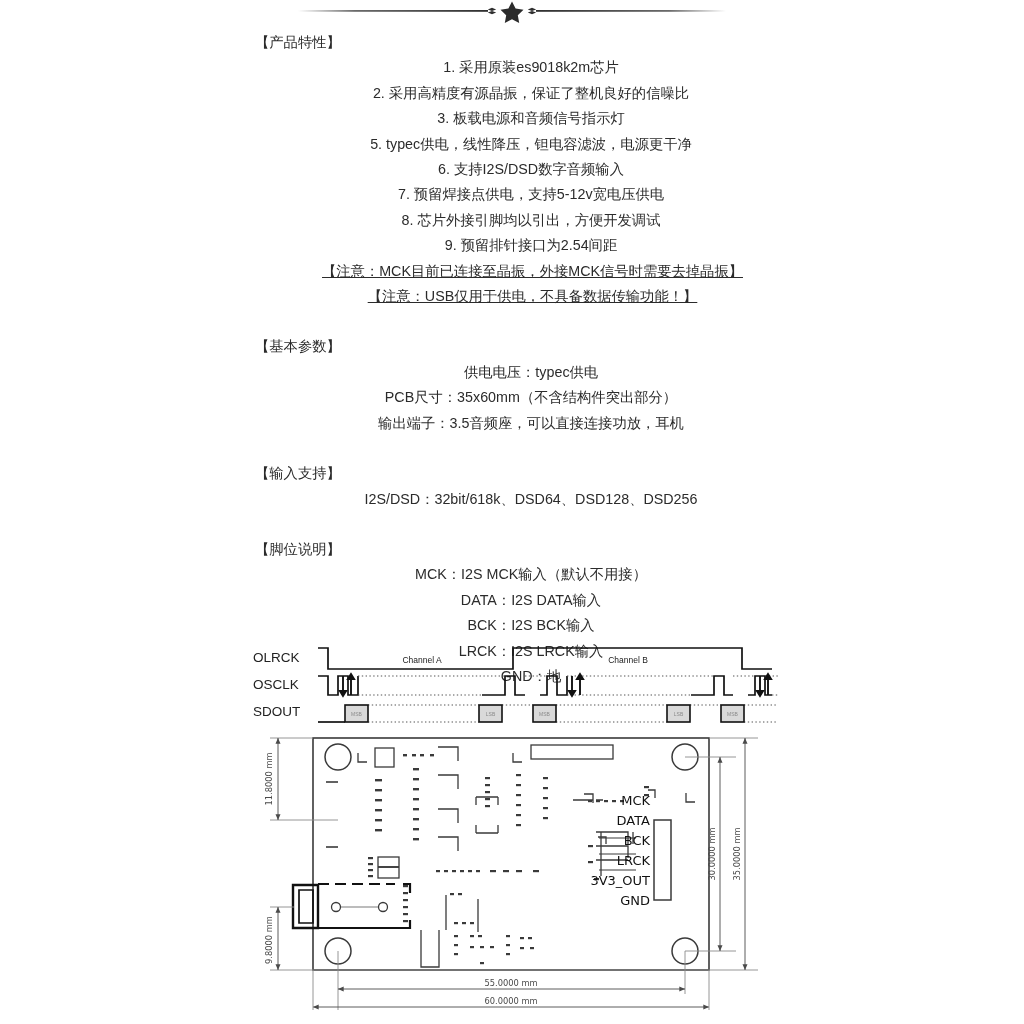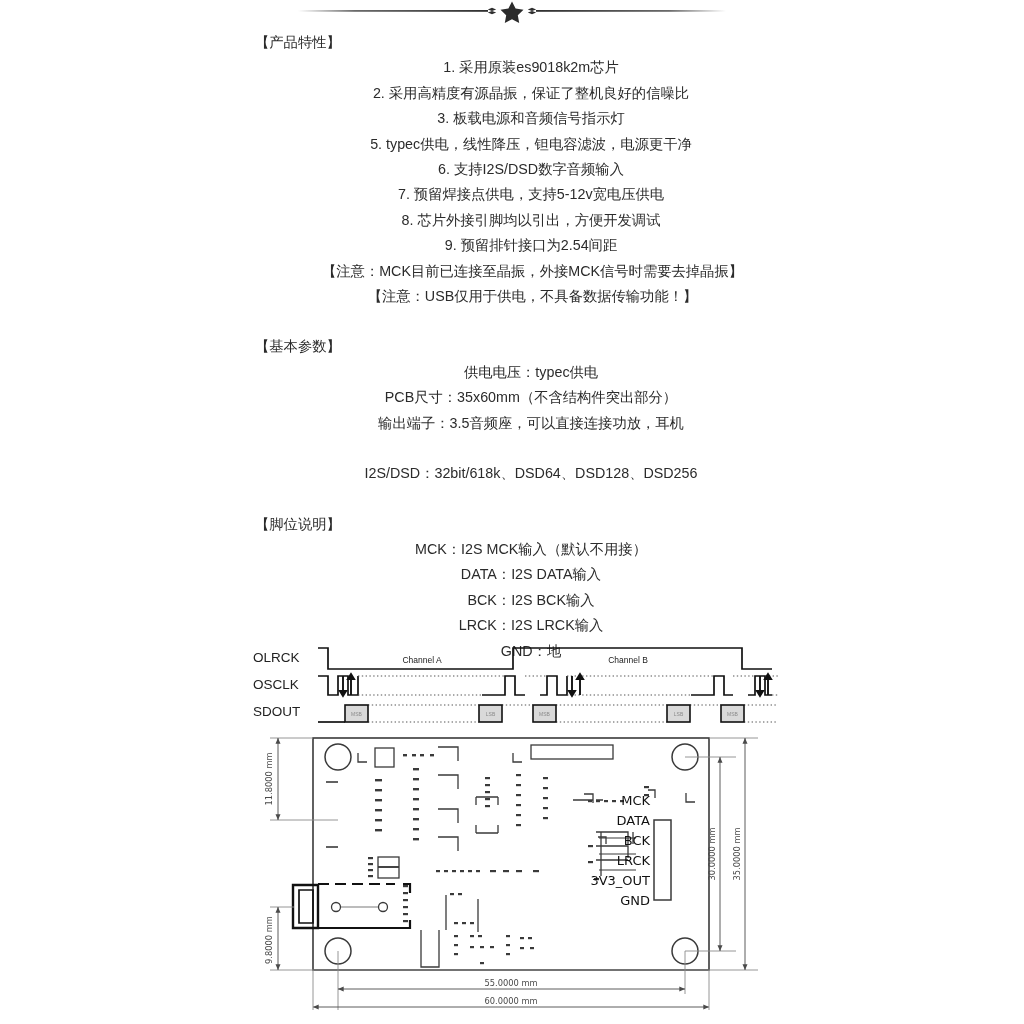--- a/index.html
+++ b/index.html
@@ -36,21 +36,21 @@
     white-space: nowrap;
     letter-spacing: 0px;
   }
   .line {
     font-size: 14.3px;
     line-height: 25.4px;
     white-space: nowrap;
     padding-left: 2px;
     text-align: center;
   }
-  .line.indented { padding-left: 5px; }
+  .line.indented { padding-left: 5px; text-decoration: underline; }
   .gap { height: 25px; }
 
   
   .timing {
     position: absolute;
     left: 250px;
     top: 636px;
     width: 530px;
     height: 96px;
   }
@@ -140,20 +140,21 @@
   <div class="block">
     <div class="heading">【基本参数】</div>
     <div class="line">供电电压：typec供电</div>
     <div class="line">PCB尺寸：35x60mm（不含结构件突出部分）</div>
     <div class="line">输出端子：3.5音频座，可以直接连接功放，耳机</div>
   </div>
 
   <div class="gap"></div>
 
   <div class="block">
+    <div class="heading">【输入支持】</div>
     <div class="line">I2S/DSD：32bit/618k、DSD64、DSD128、DSD256</div>
   </div>
 
   <div class="gap"></div>
 
   <div class="block">
     <div class="heading">【脚位说明】</div>
     <div class="line">MCK：I2S MCK输入（默认不用接）</div>
     <div class="line">DATA：I2S DATA输入</div>
     <div class="line">BCK：I2S BCK输入</div>

